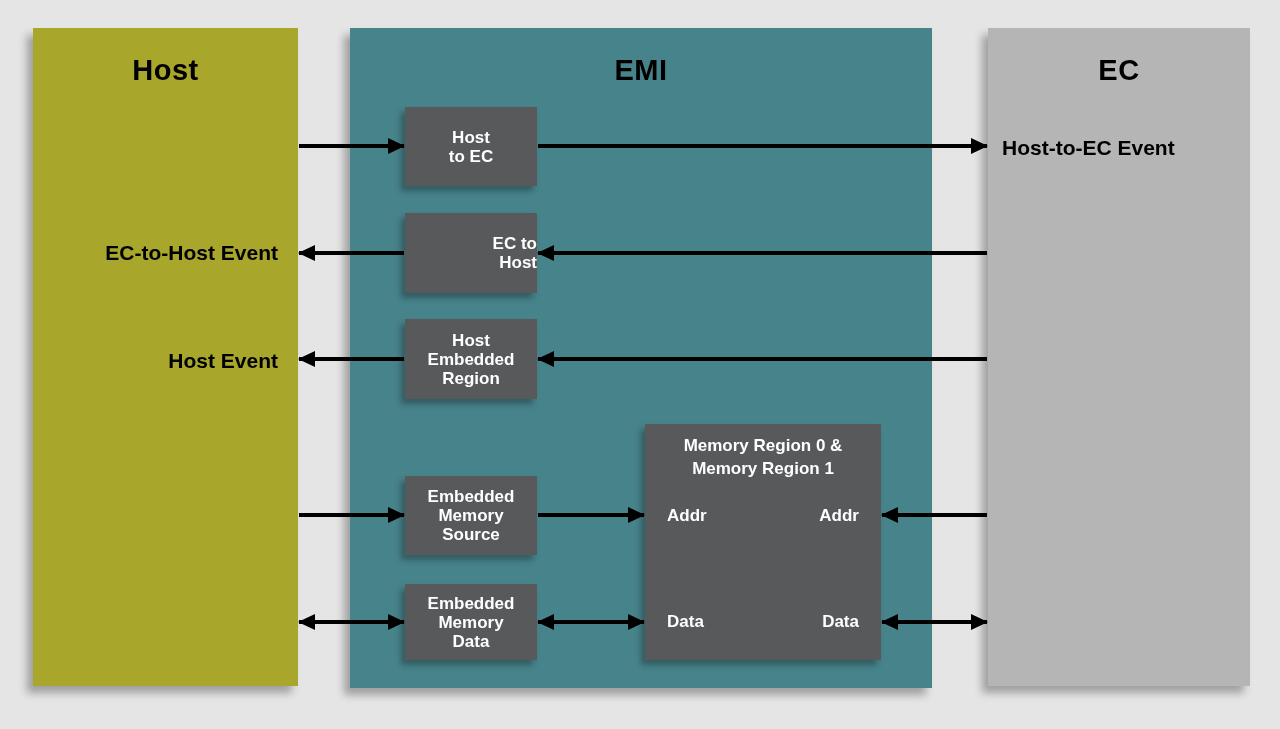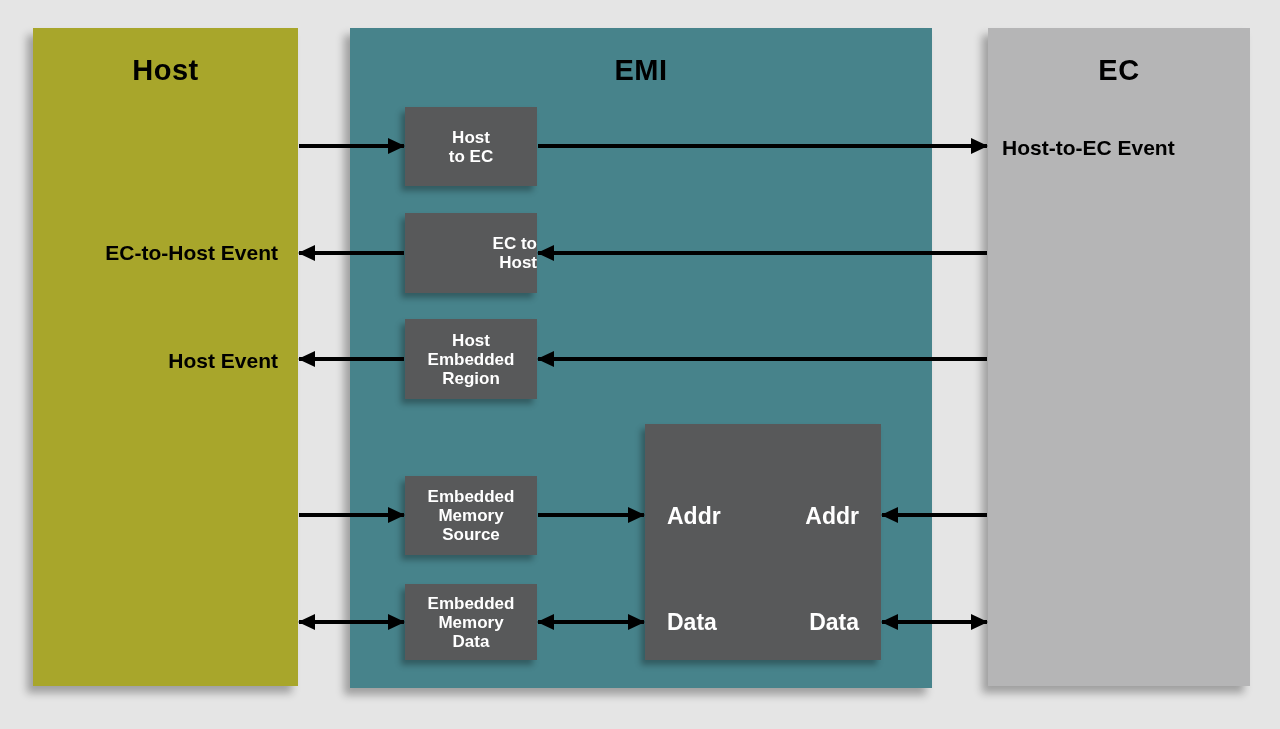--- a/index.html
+++ b/index.html
@@ -23,21 +23,21 @@
   .b1 { left:405px; top:107px; width:132px; height:79px; }
   .b2 { left:405px; top:213px; width:132px; height:80px;text-align:right; }
   .b3 { left:405px; top:319px; width:132px; height:80px; }
   .b4 { left:405px; top:476px; width:132px; height:79px; }
   .b5 { left:405px; top:584px; width:132px; height:76px; }
   .bl { display:block; }
 
   
   .mem { left:645px; top:424px; width:236px; height:236px; display:block; }
   .mem-title { padding-top:10px; text-align:center; font-size:17px; line-height:23px; }
-  .port { position:absolute; font-size:23px; font-weight:bold; color:#fff;
+  .port { position:absolute; font-size:17px; font-weight:bold; color:#fff;
           height:20px; line-height:20px; }
   .port-addr-l { left:22px;  top:82px; }
   .port-addr-r { right:22px; top:82px; }
   .port-data-l { left:22px;  top:188px; }
   .port-data-r { right:22px; top:188px; }
 
   
   .evt { position:absolute; font-size:21px; font-weight:bold; color:#000;
          height:20px; line-height:20px; z-index:5; }
   .evt-ec-to-host { left:90px; top:243px; width:188px; text-align:right; }
@@ -104,20 +104,24 @@
     <span class="bl">Source</span>
   </div>
 
   <div class="block b5">
     <span class="bl">Embedded</span>
     <span class="bl">Memory</span>
     <span class="bl">Data</span>
   </div>
 
   <div class="block mem">
+    <div class="mem-title">
+      <span class="bl">Memory Region 0 &amp;</span>
+      <span class="bl">Memory Region 1</span>
+    </div>
     <span class="port port-addr-l">Addr</span>
     <span class="port port-addr-r">Addr</span>
     <span class="port port-data-l">Data</span>
     <span class="port port-data-r">Data</span>
   </div>
 
   <div class="arrow r1 seg-host-box">
     <div class="line"></div>
     <div class="head-r"></div>
   </div>

